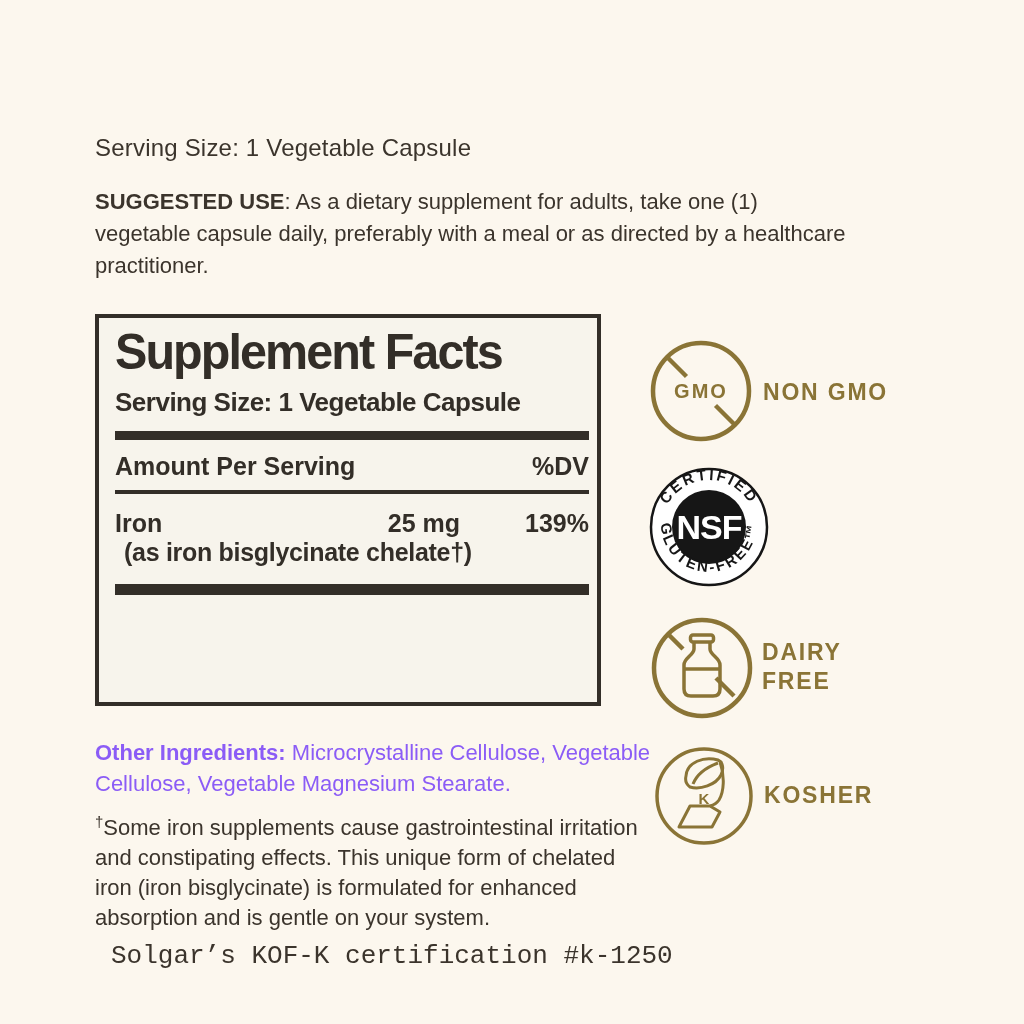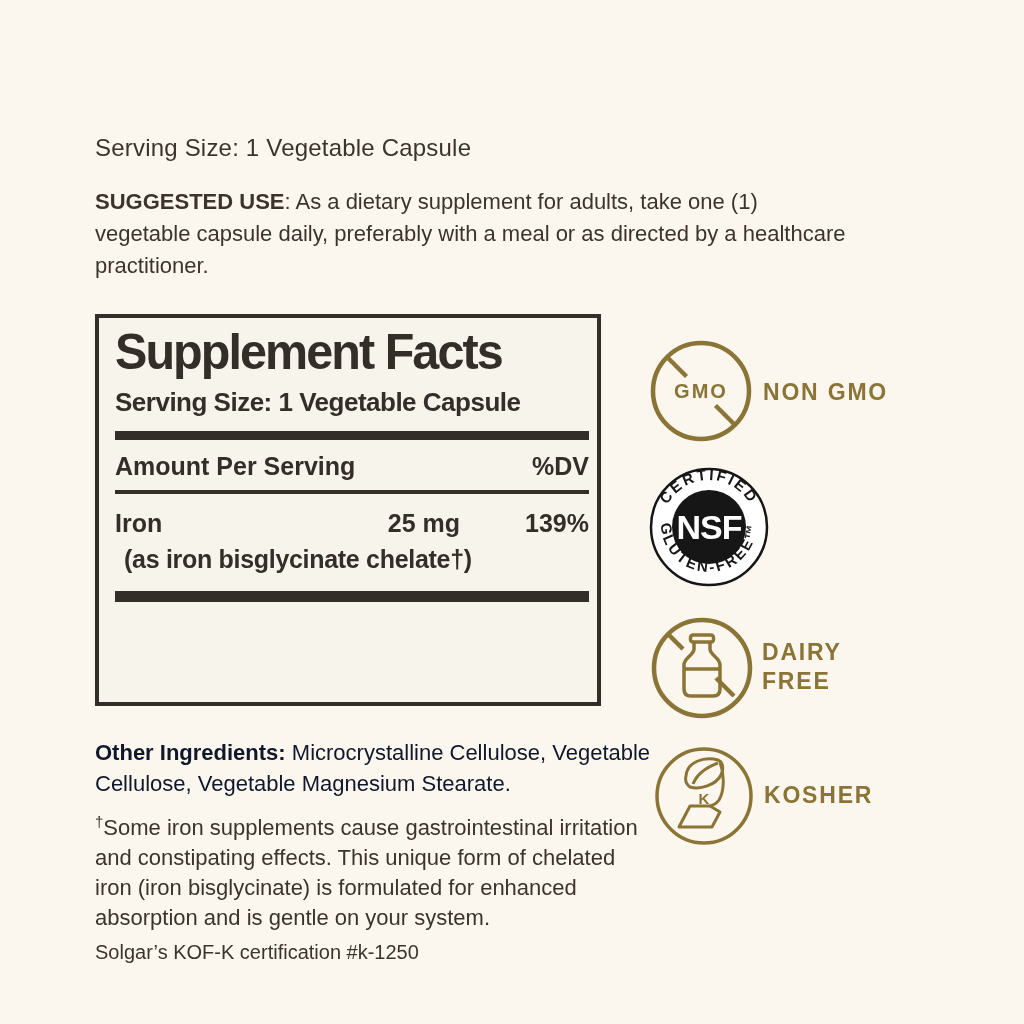--- a/index.html
+++ b/index.html
@@ -44,49 +44,49 @@
   .sf-serving{font-size:26px;font-weight:bold;letter-spacing:-.5px;margin-top:8px;}
   .bar{background:var(--panel-line);}
   .bar-thick{height:9px;margin-top:13px;}
   .row{display:flex;align-items:baseline;font-weight:bold;font-size:25px;}
   .row-head{padding:12px 0 9px 0;}
   .rule{height:4px;background:var(--panel-line);}
   .col-name{flex:1;}
   .col-amount{width:130px;text-align:center;}
   .col-dv{width:100px;text-align:right;}
   .row-nutrient{margin-top:15px;}
-  .nutrient-note{font-size:25px;font-weight:bold;margin-top:7px;padding-left:9px;letter-spacing:-.3px;}
+  .nutrient-note{font-size:25px;font-weight:bold;padding-left:9px;letter-spacing:-.3px;}
   .bar-thicker{height:11px;margin-top:17px;}
   .sf-footer{font-size:25px;font-weight:bold;margin-top:12px;}
 
   
   .badge-svg{position:absolute;}
   .badge-label{
     position:absolute;font-size:23px;font-weight:bold;color:var(--gold);
     letter-spacing:1.8px;line-height:29px;
   }
   .gold-stroke{fill:none;stroke:var(--gold);}
   .gmo-text{font:bold 20px "Liberation Sans",sans-serif;fill:var(--gold);letter-spacing:2px;text-anchor:middle;}
   .nsf-arc{font:bold 15px "Liberation Sans",sans-serif;fill:var(--nsf-black);letter-spacing:2.5px;}
   .nsf-center{font:bold 34px "Liberation Sans",sans-serif;fill:var(--nsf-white);letter-spacing:-1px;text-anchor:middle;}
   .k-letter{font:bold 15px "Liberation Sans",sans-serif;fill:var(--gold);text-anchor:middle;}
 
   
   .other{
     position:absolute;left:95px;top:737px;width:560px;
-    font-size:22px;line-height:31px;color:#0f172a;
+    font-size:22px;line-height:31px;color:#8b5cf6;
   }
   .footnote{
     position:absolute;left:95px;top:813px;width:558px;
     font-size:22px;line-height:30px;color:#3b342c;
   }
   .footnote sup{font-size:15px;line-height:0;}
   .cert{
-    position:absolute;left:95px;top:941px;
-    font-size:20px;color:#3b342c;
+    position:absolute;left:111px;top:941px;
+    font-size:26px;color:#3b342c;font-family:Liberation Mono, monospace;
   }
 </style>
 </head>
 <body>
 
 <div class="canvas">
 
 
   <div class="serving-line">Serving Size: 1 Vegetable Capsule</div>
 

